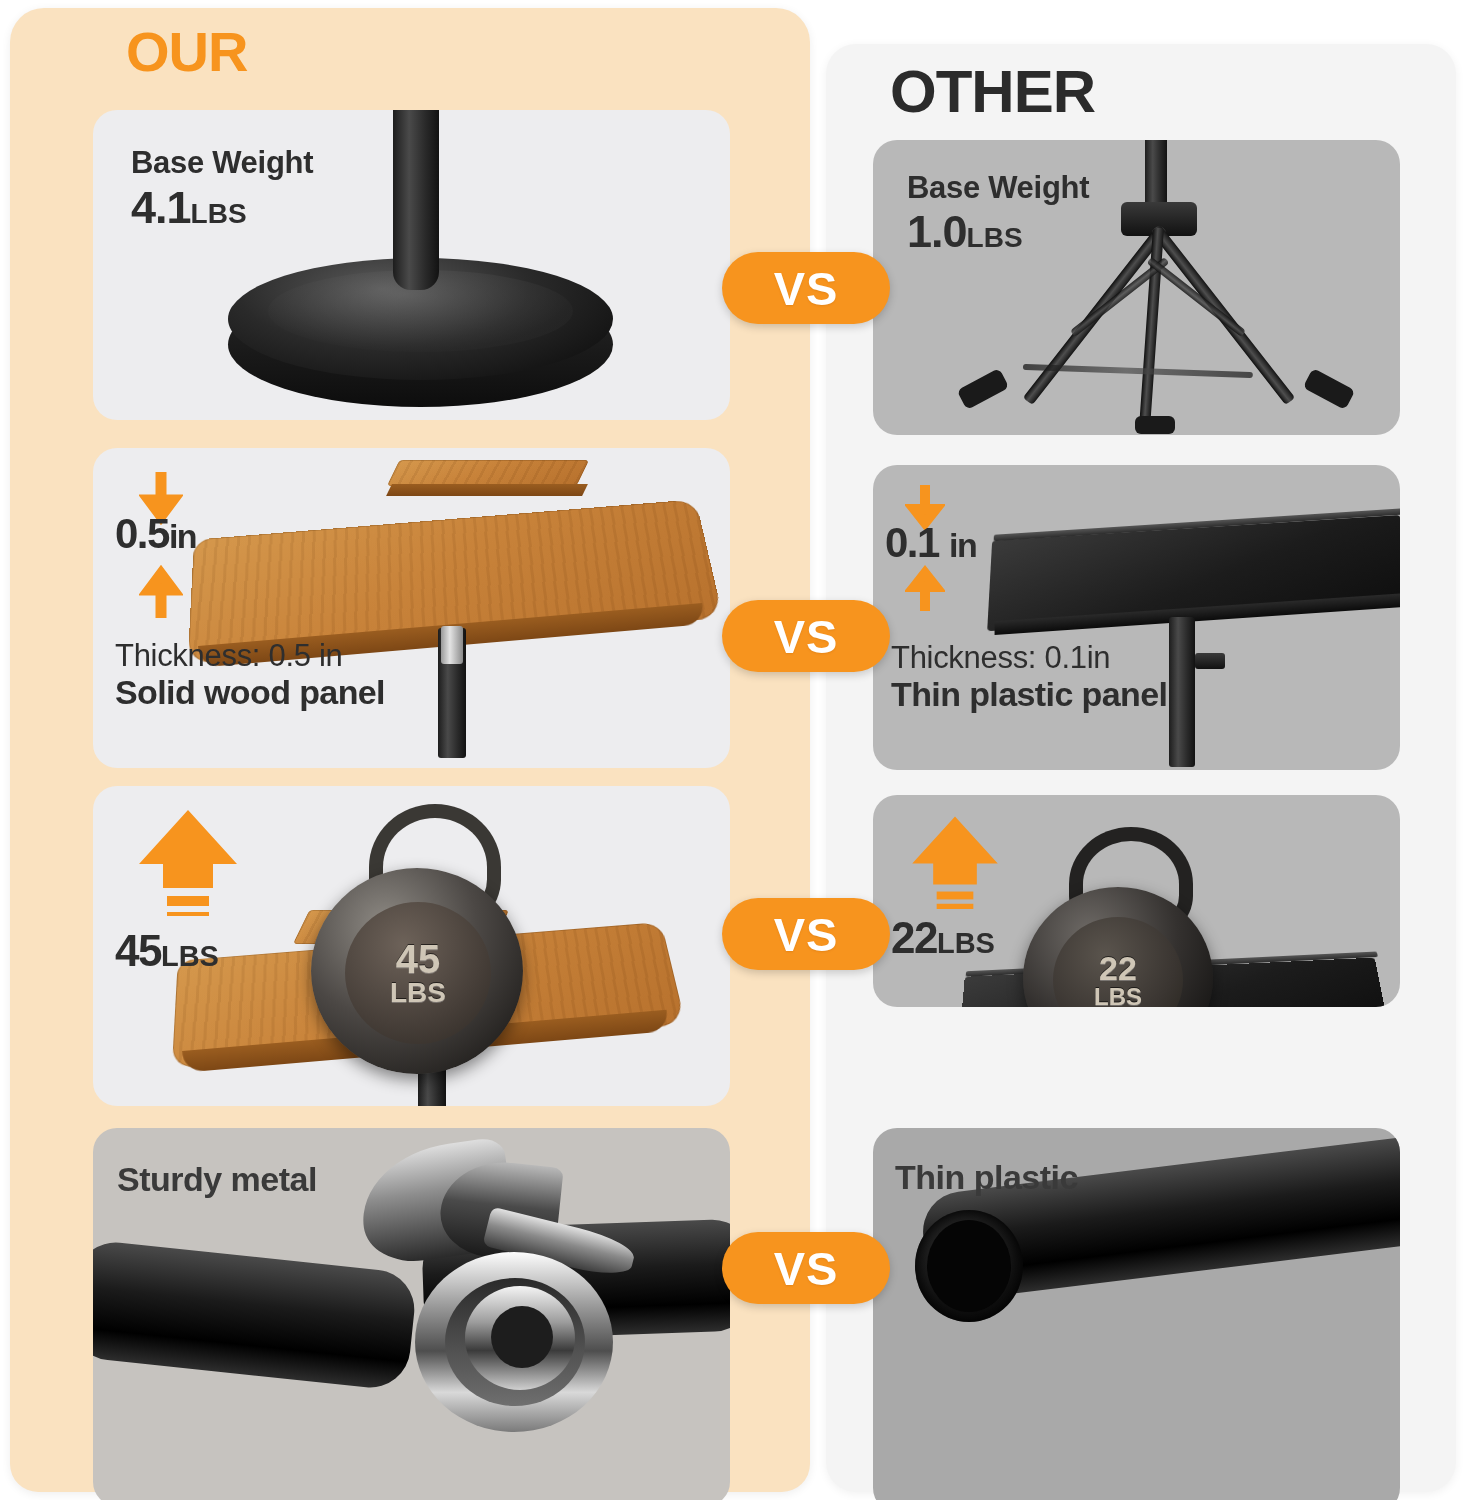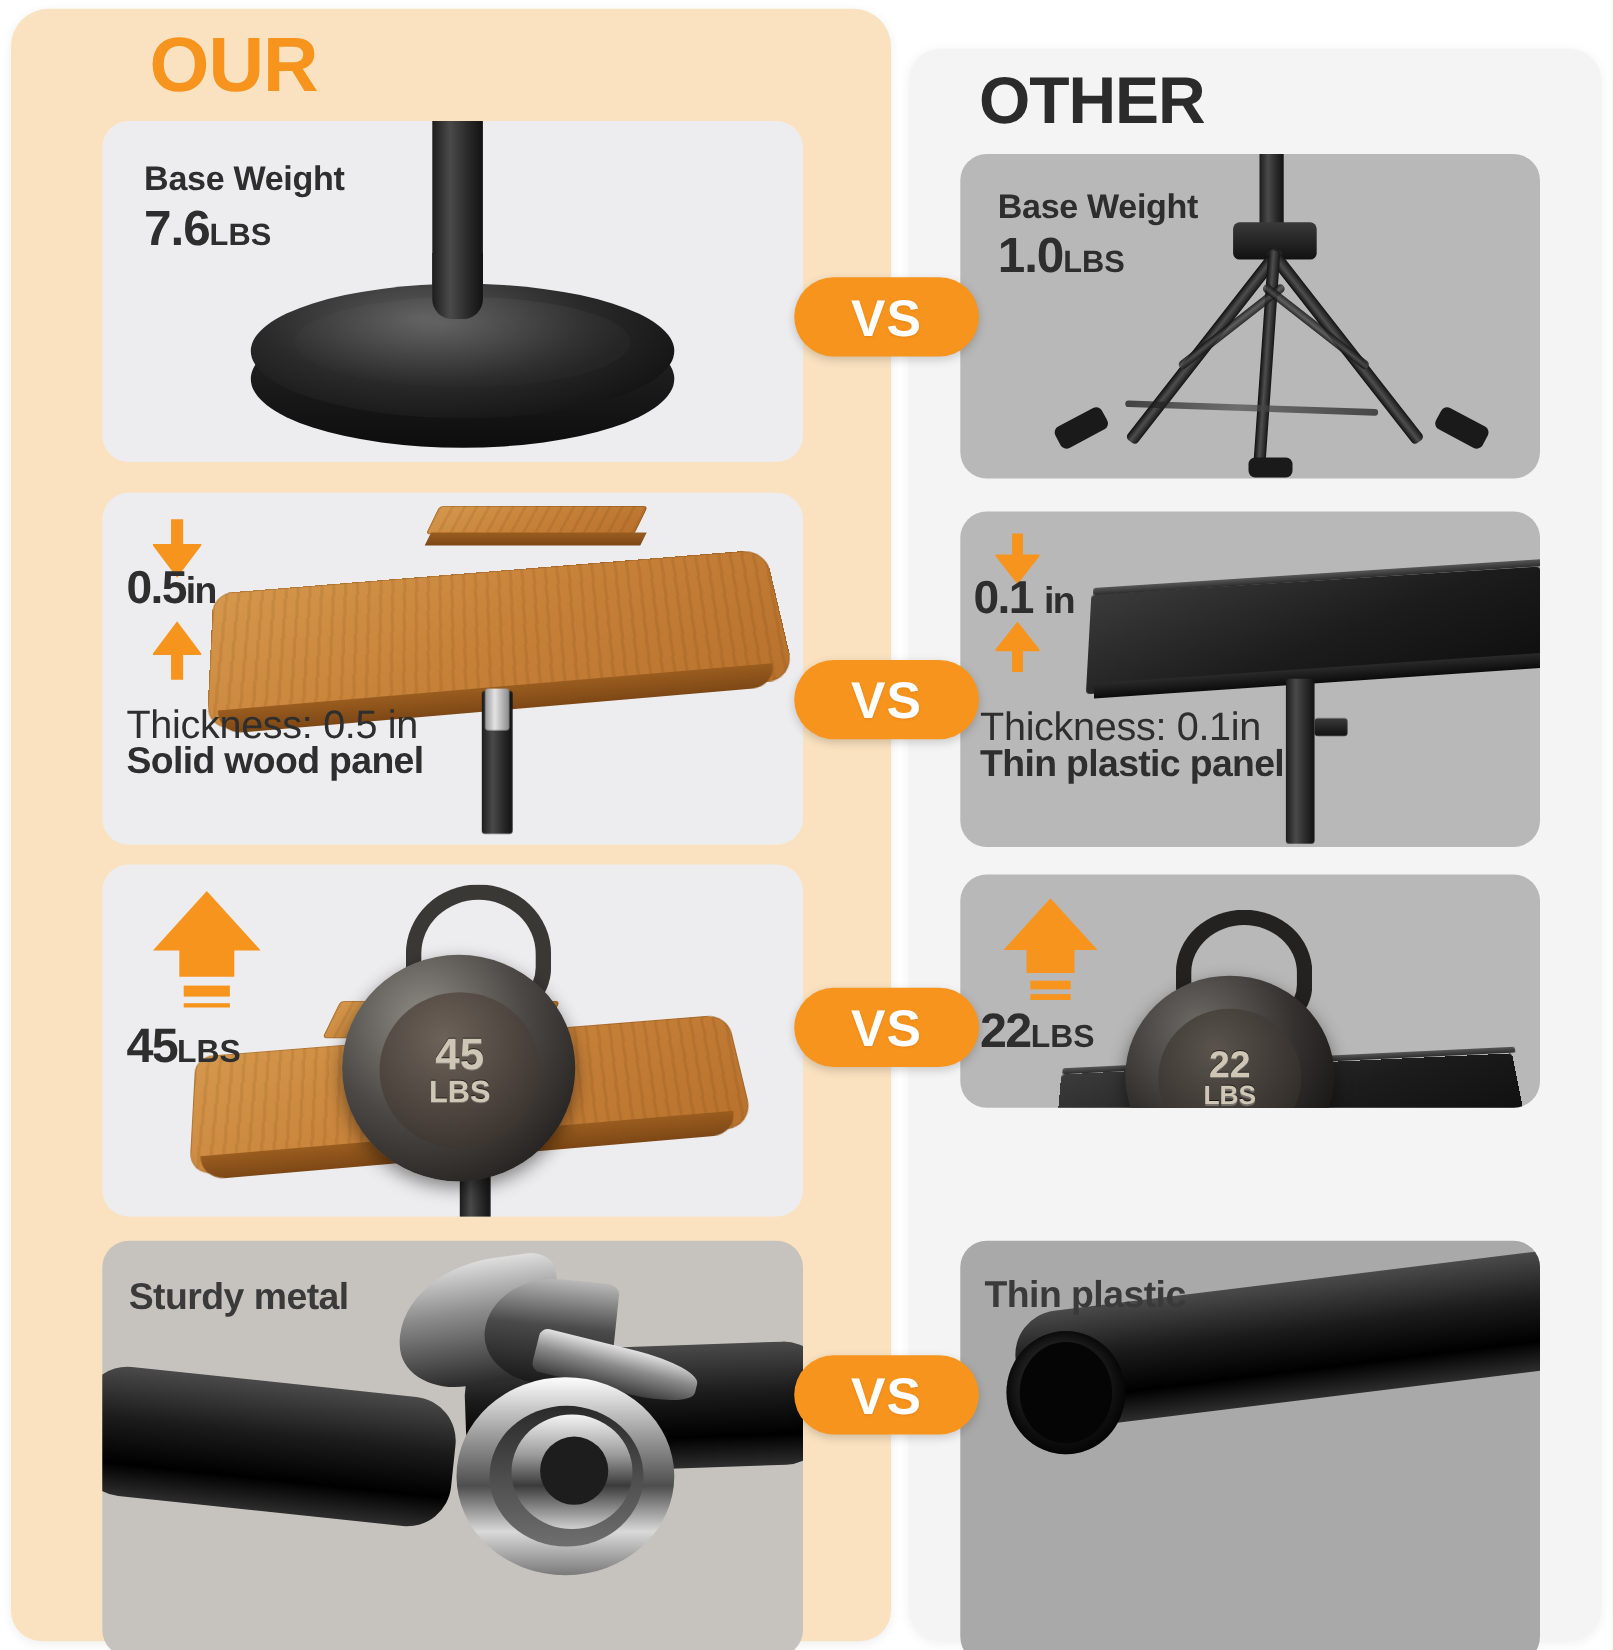--- a/index.html
+++ b/index.html
@@ -24,21 +24,21 @@
     left:826px;top:44px;width:630px;height:1448px;
     background:#f4f4f4;
     border-radius:30px;
     box-shadow:0 2px 10px rgba(0,0,0,.06);
   }
 
   .panel-title{
     position:absolute;font-weight:bold;letter-spacing:-1px;
     line-height:1;white-space:nowrap;
   }
-  .title-our{left:136px;top:24px;font-size:70px;color:#f7941e;text-align:right;}
+  .title-our{left:126px;top:24px;font-size:56px;color:#f7941e;text-align:right;}
   .title-other{left:890px;top:62px;font-size:60px;color:#2b2b2b;}
 
   
   .card{position:absolute;overflow:hidden;border-radius:24px;}
   .card-our{background:#ededef;left:93px;width:637px;}
   .card-other{background:#b8b8b8;left:873px;width:527px;}
 
   .c-our-1{top:110px;height:310px;}
   .c-our-2{top:448px;height:320px;}
   .c-our-3{top:786px;height:320px;}
@@ -47,21 +47,21 @@
   .c-oth-1{top:140px;height:295px;}
   .c-oth-2{top:465px;height:305px;}
   .c-oth-3{top:795px;height:212px;}
   .c-oth-4{top:1128px;height:384px;background:#a9a9a9;}
 
   
   .lbl{position:absolute;color:#2e2e2e;white-space:nowrap;z-index:9;}
   .lbl-head{font-size:31px;font-weight:600;letter-spacing:-.3px;}
   .lbl-big{font-size:45px;font-weight:bold;letter-spacing:-1px;}
   .lbl-big .unit{font-size:28px;font-weight:bold;letter-spacing:0;}
-  .lbl-thin{font-size:36px;font-weight:400;letter-spacing:-.3px;}
+  .lbl-thin{font-size:31px;font-weight:400;letter-spacing:-.3px;}
   .lbl-bold{font-size:34px;font-weight:bold;letter-spacing:-.6px;}
   .lbl-mat{font-size:34px;font-weight:bold;letter-spacing:-.5px;color:#3a3a3a;}
 
   .dim-val{font-size:42px;font-weight:bold;letter-spacing:-1.5px;color:#2e2e2e;}
   .dim-val .u{font-size:34px;}
 
   .cap-val{font-size:44px;font-weight:bold;letter-spacing:-1.5px;color:#2e2e2e;}
   .cap-val .u{font-size:29px;letter-spacing:0;}
 
   
@@ -176,21 +176,21 @@
     <div class="art">
       <div class="pole" style="left:300px;top:-6px;width:46px;height:190px;"></div>
       <div class="base-side" style="left:135px;top:172px;width:385px;height:125px;"></div>
       <div class="base-disc" style="left:135px;top:148px;width:385px;height:122px;"></div>
       <div class="base-disc" style="left:175px;top:160px;width:305px;height:82px;opacity:.35;
            background:radial-gradient(ellipse at 45% 30%,#7d7d7d,#2d2d2d 70%);"></div>
       <div class="pole" style="left:300px;top:120px;width:46px;height:60px;border-radius:0 0 18px 18px;"></div>
     </div>
     <div class="lbl lbl-head" style="left:38px;top:35px;">Base Weight</div>
     <div class="lbl lbl-big" style="left:38px;top:72px;">
-      <span>7.6</span><span class="unit">LBS</span>
+      <span>4.1</span><span class="unit">LBS</span>
     </div>
   </div>
 
   <div class="card card-other c-oth-1">
     <div class="art">
       <div class="pole" style="left:272px;top:-10px;width:22px;height:100px;"></div>
       <div class="hub" style="left:248px;top:62px;width:76px;height:34px;"></div>
       <div class="leg" style="left:284px;top:88px;width:12px;height:220px;transform:rotate(38deg);"></div>
       <div class="leg" style="left:276px;top:88px;width:12px;height:220px;transform:rotate(-38deg);"></div>
       <div class="leg" style="left:280px;top:88px;width:11px;height:205px;transform:rotate(4deg);"></div>

